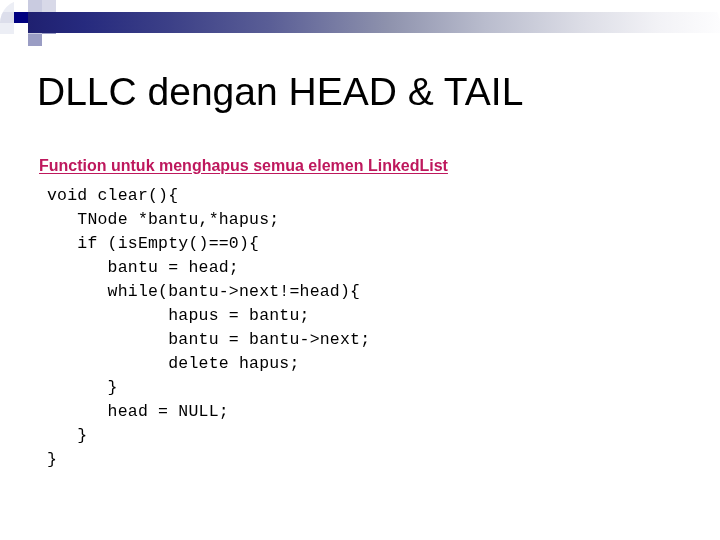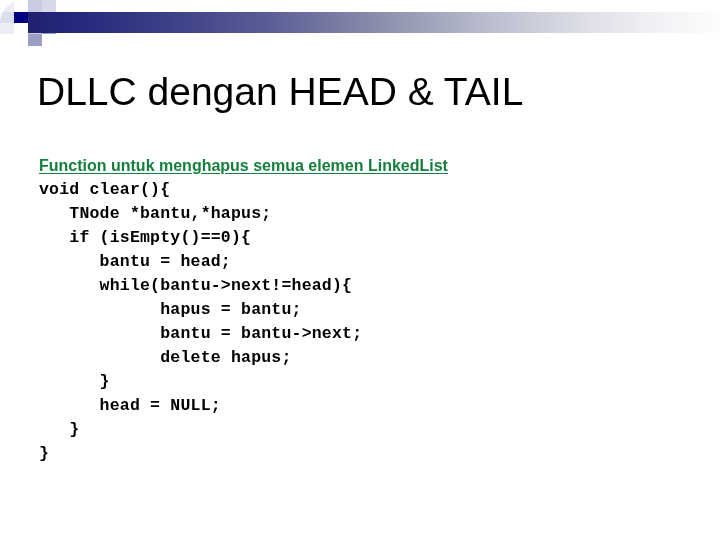--- a/index.html
+++ b/index.html
@@ -72,35 +72,34 @@
   .body-block {
     position: absolute;
     left: 39px;
     top: 155px;
     width: 660px;
   }
   .subtitle {
     font-size: 16px;
     line-height: 21px;
     font-weight: bold;
-    color: #15803d;
+    color: #be185d;
     text-decoration: underline;
     text-underline-offset: 2px;
     white-space: nowrap;
     margin: 0 0 2px 0;
   }
   .code-block {
     font-family: "Liberation Mono", "DejaVu Sans Mono", monospace;
     font-size: 16.5px;
     line-height: 24px;
     color: #000000;
     white-space: pre;
-    margin: 0;
+    margin: 8px;
     letter-spacing: 0.2px;
-    font-weight: bold;
   }
   .code-line {
     white-space: pre;
     height: 24px;
   }
 </style>
 </head>
 <body>
 
 <div class="slide">

